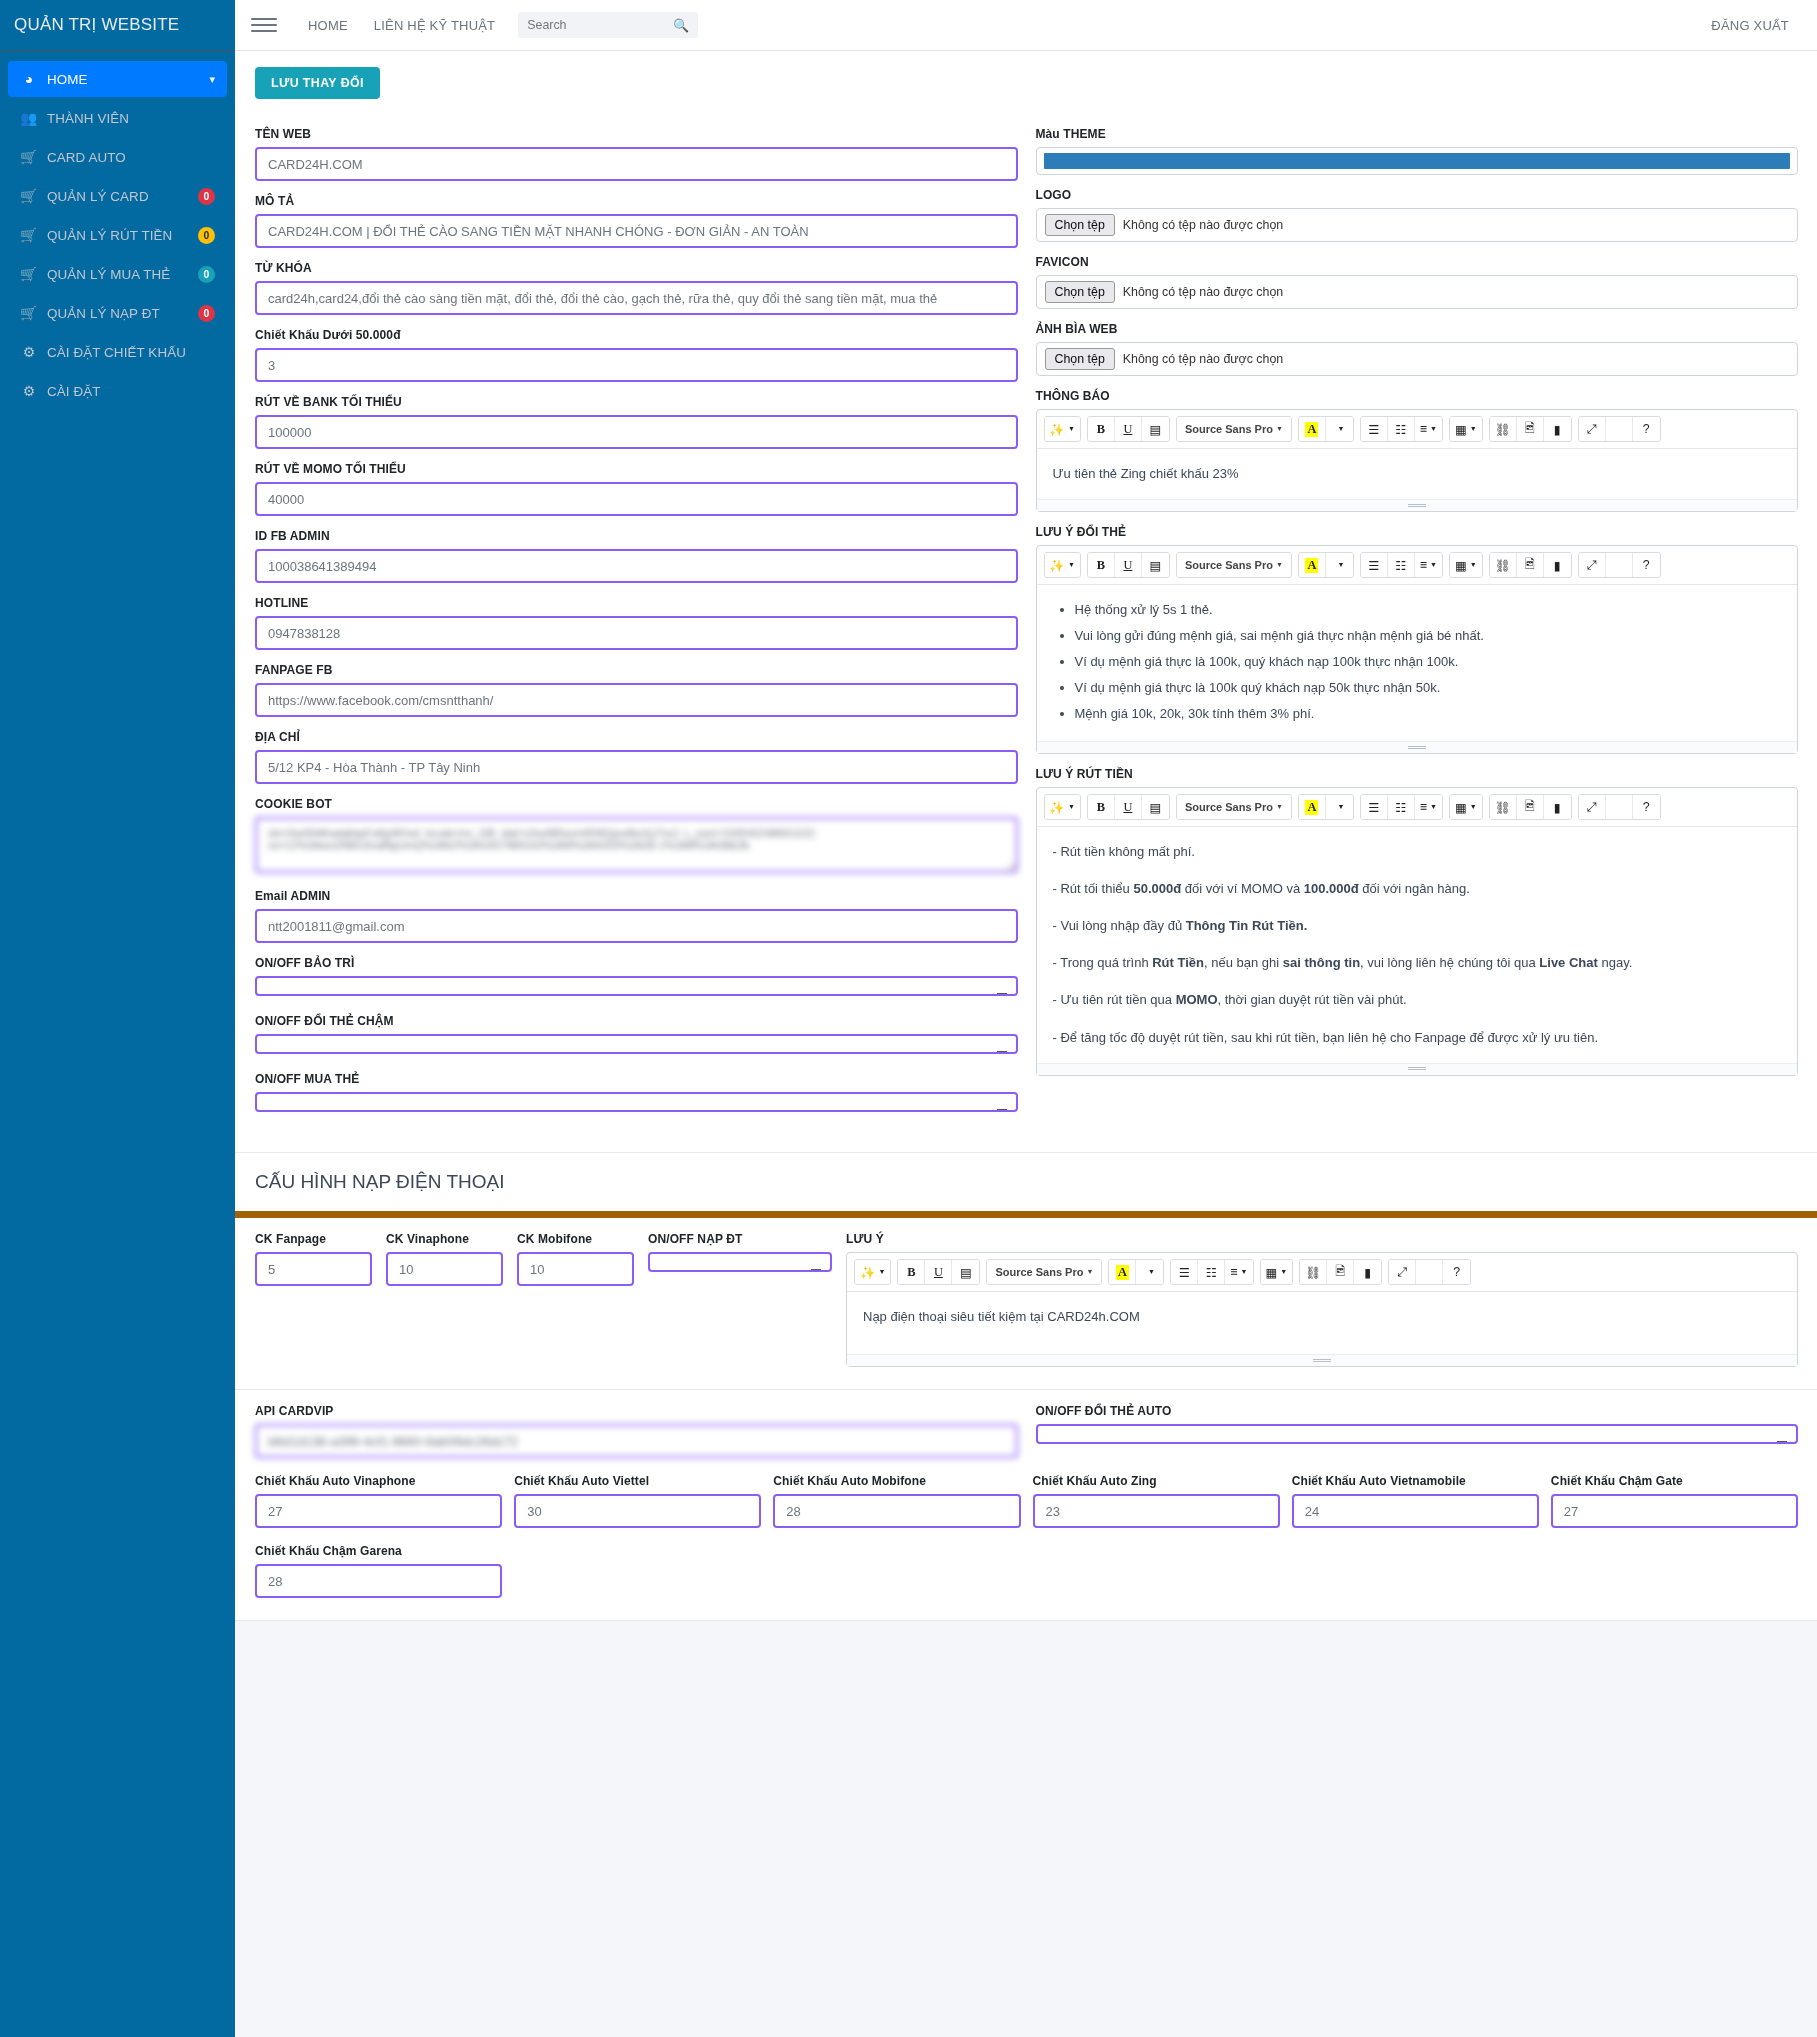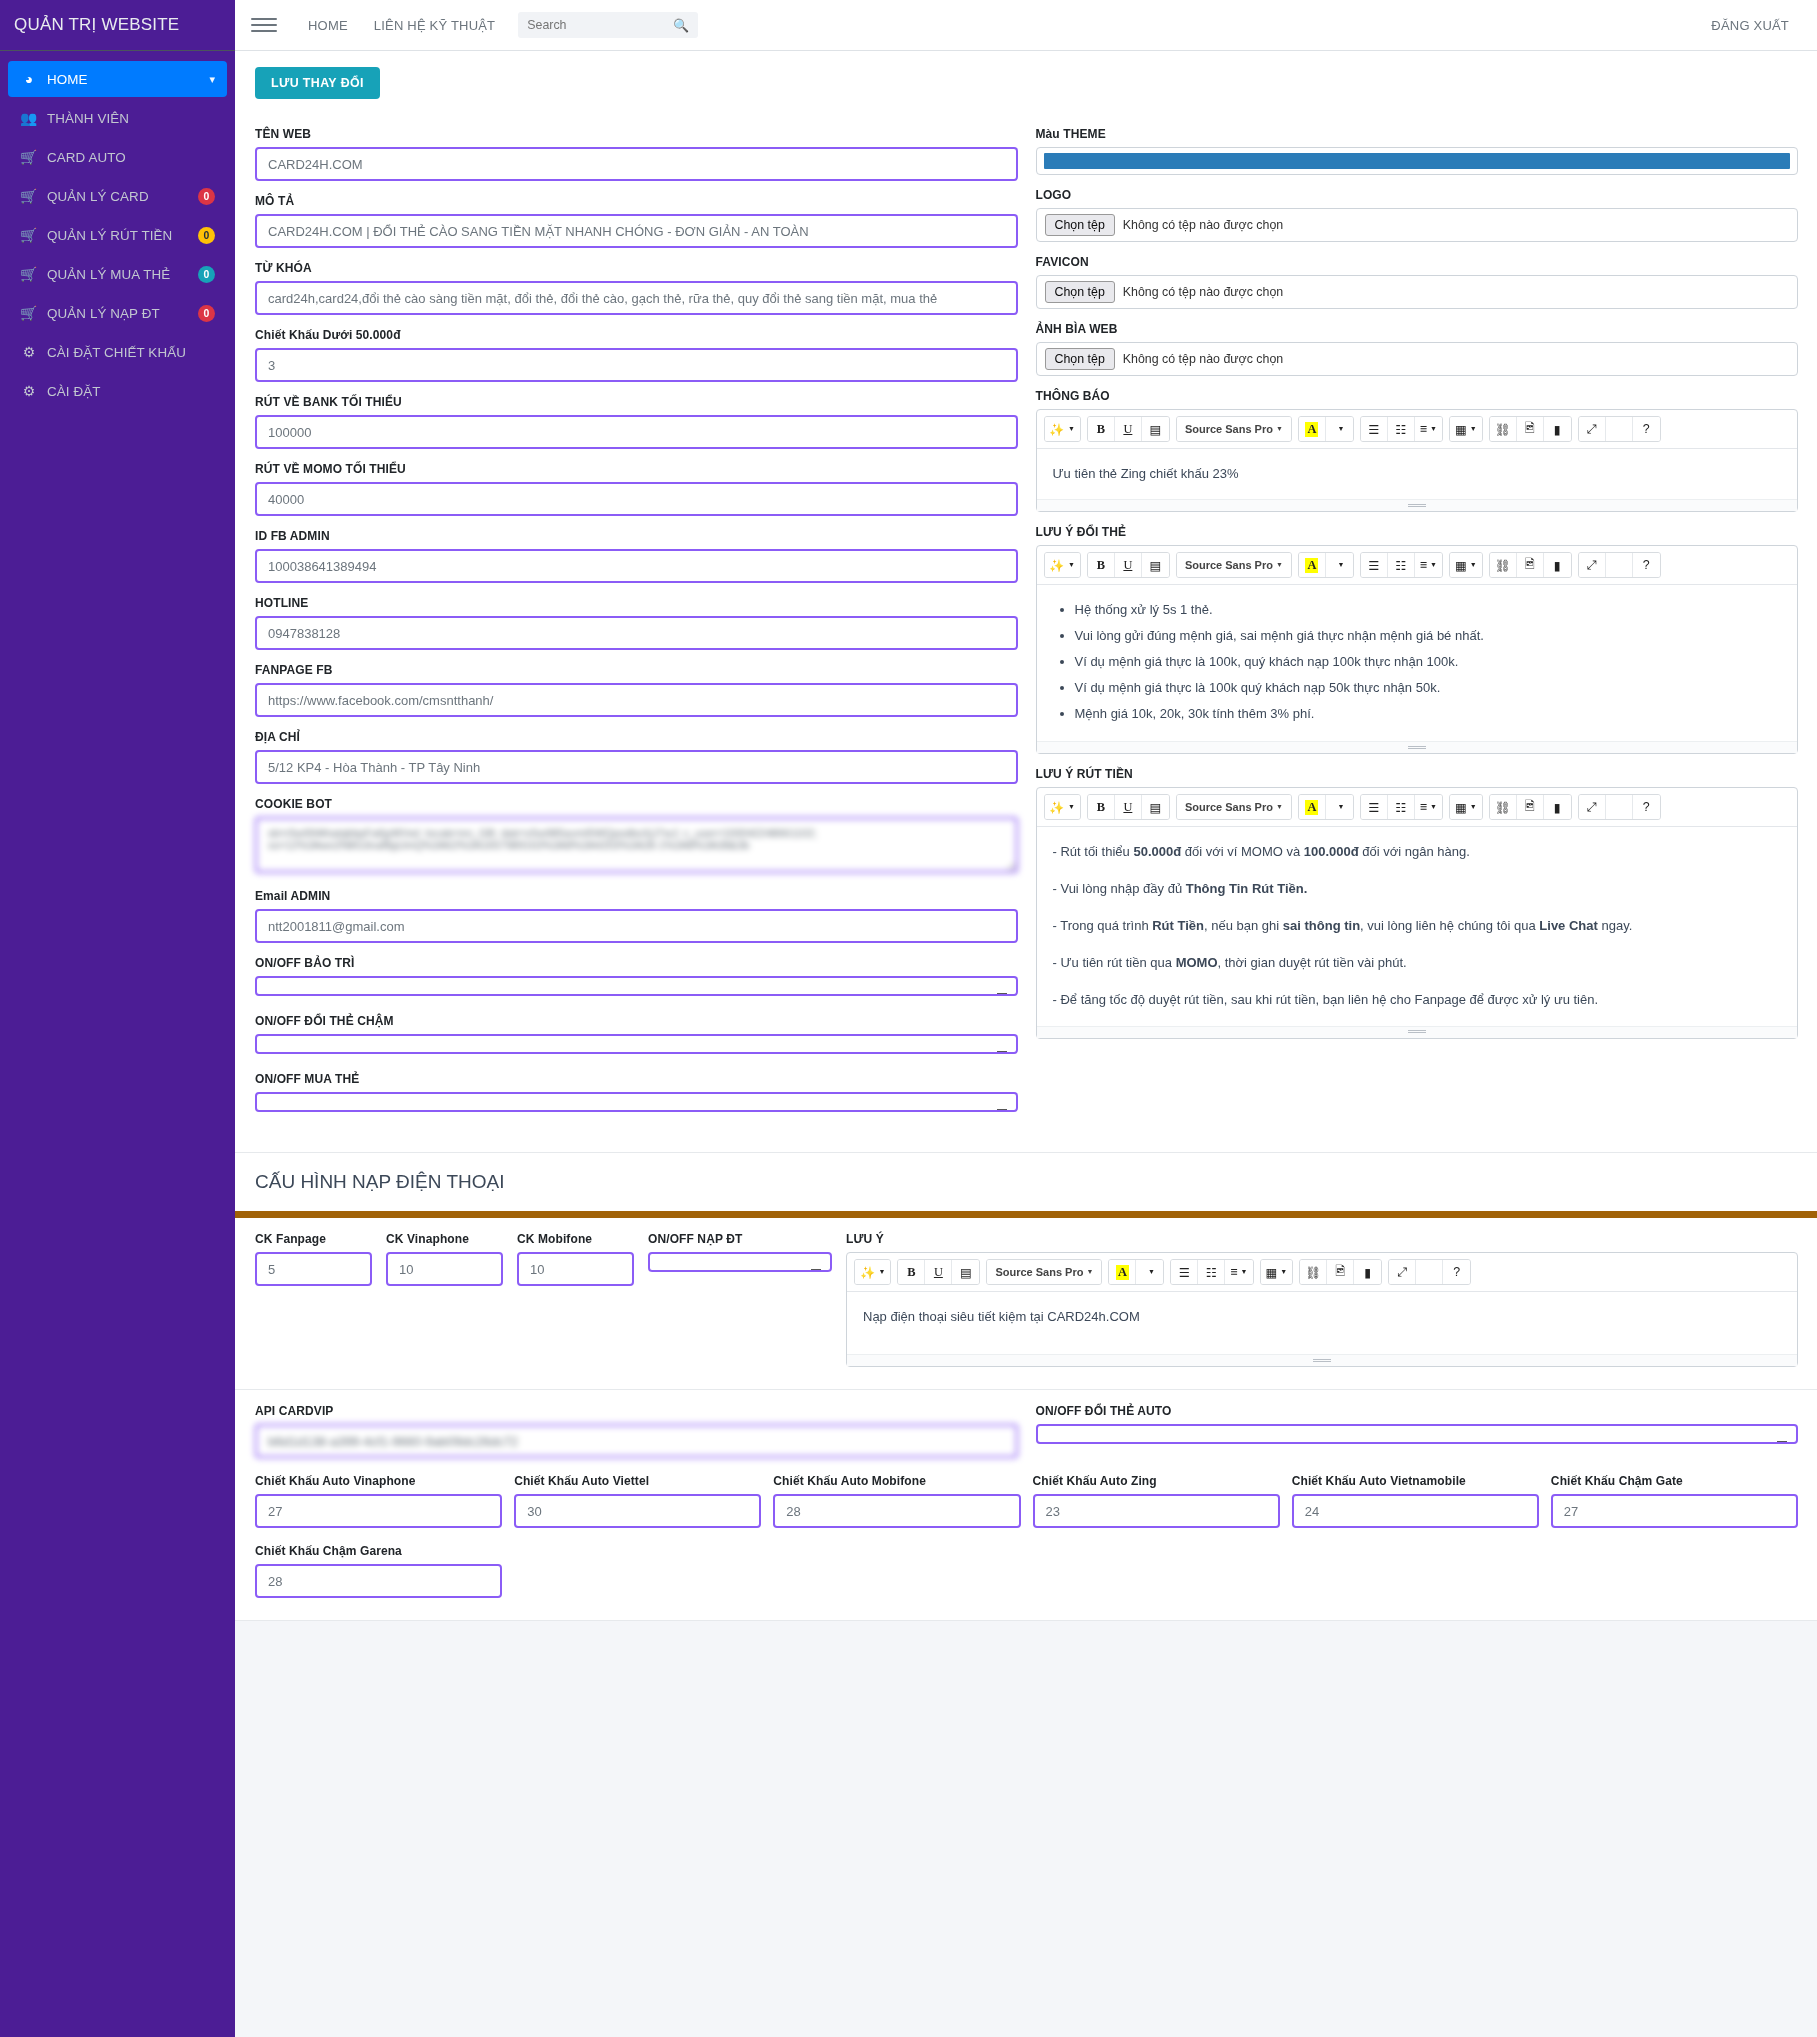--- a/index.html
+++ b/index.html
@@ -9,21 +9,21 @@
     font-family:"Liberation Sans", sans-serif;
     font-size:14px; color:#3c4858;
     background:#f4f6f9;
     overflow:hidden;
   }
   .app { display:flex; width:1818px; min-height:2038px; }
 
   
   .sidebar {
     width:235px; min-width:235px;
-    background:#4c1d95; color:#c2c7d0;
+    background:#0369a1; color:#c2c7d0;
   }
   .brand {
     height:51px; display:flex; align-items:center;
     padding:0 14px;
     border-bottom:1px solid #4b545c;
     color:#e9ecef; font-size:17px; letter-spacing:0.2px;
     font-weight:400;
   }
   .nav { padding:10px 8px 0 8px; }
   .nav-item {
@@ -514,20 +514,21 @@
                         <div class="tbtn">🖻</div>
                         <div class="tbtn">▮</div>
                       </div>
                       <div class="tgrp">
                         <div class="tbtn">⤢</div>
                         <div class="tbtn"></div>
                         <div class="tbtn">?</div>
                       </div>
                     </div>
                   <div class="ebody" id="ruttien-body">
+                      <p>- Rút tiền không mất phí.</p>
                       <p>- Rút tối thiểu <b>50.000đ</b> đối với ví MOMO và <b>100.000đ</b> đối với ngân hàng.</p>
                       <p>- Vui lòng nhập đầy đủ <b>Thông Tin Rút Tiền.</b></p>
                       <p>- Trong quá trình <b>Rút Tiền</b>, nếu bạn ghi <b>sai thông tin</b>, vui lòng liên hệ chúng tôi qua <b>Live Chat</b> ngay.</p>
                       <p>- Ưu tiên rút tiền qua <b>MOMO</b>, thời gian duyệt rút tiền vài phút.</p>
                       <p>- Để tăng tốc độ duyệt rút tiền, sau khi rút tiền, bạn liên hệ cho Fanpage để được xử lý ưu tiên.</p>
                     </div>
                   <div class="efoot">
                       <div class="grip"></div>
                     </div>
                 </div>

